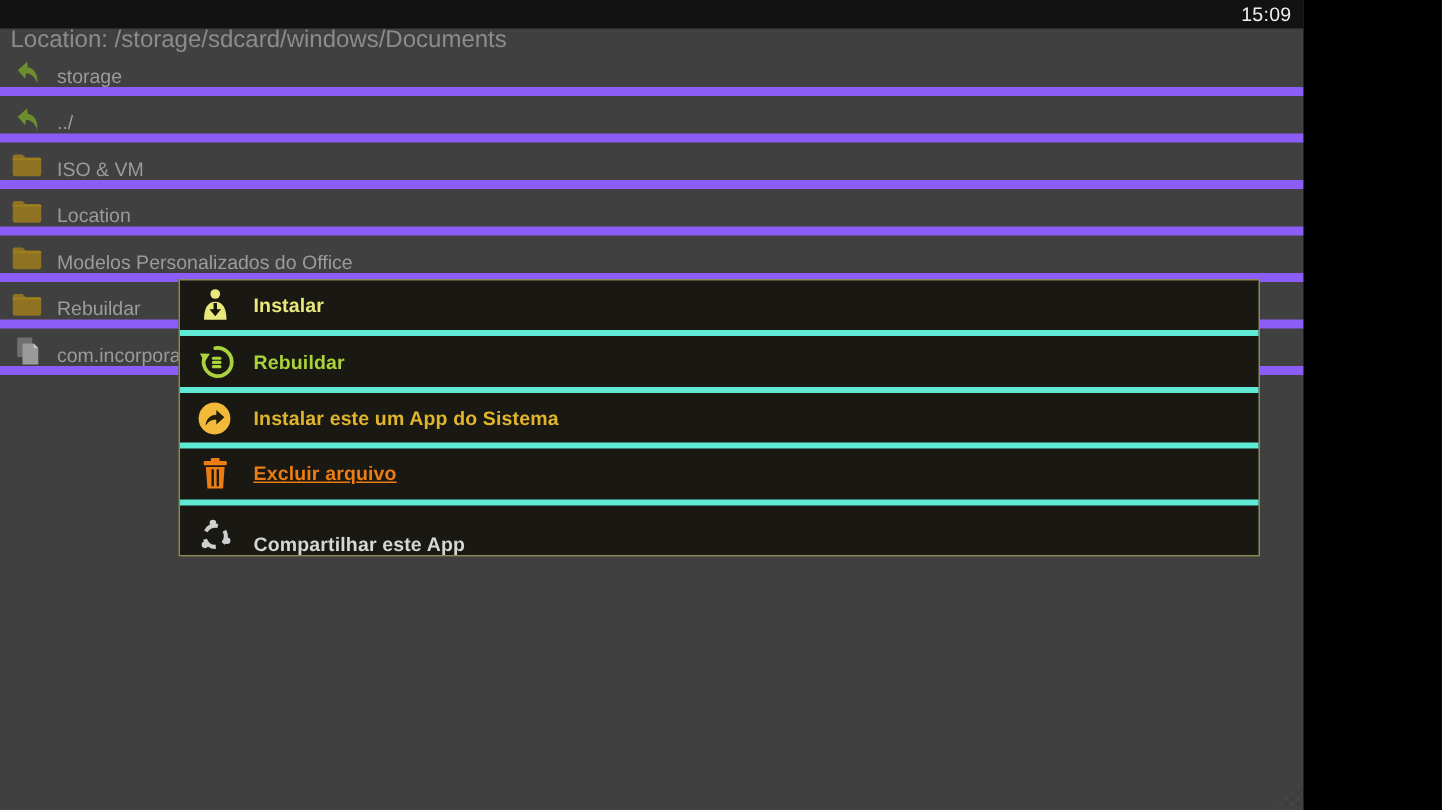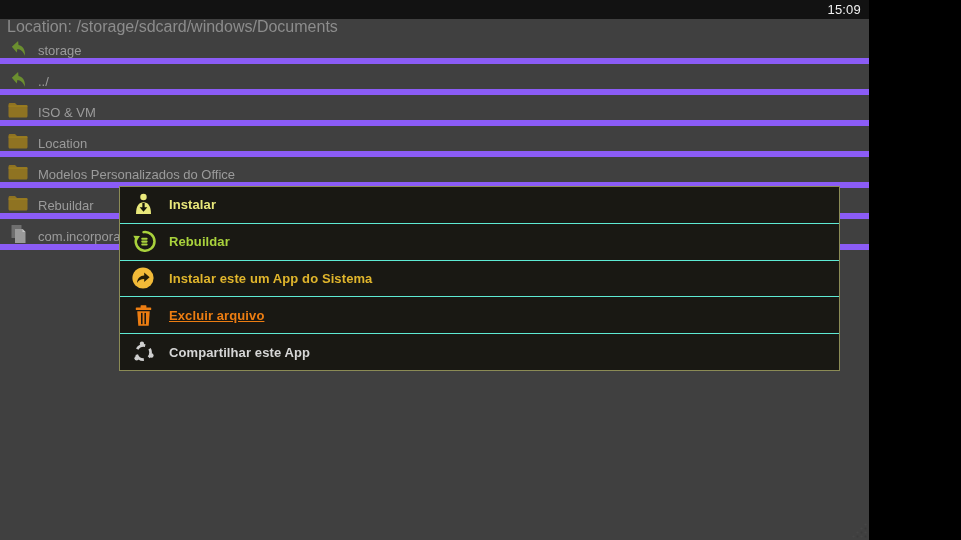--- a/index.html
+++ b/index.html
@@ -41,24 +41,24 @@
     position: absolute; left: 119px; top: 186px;
     width: 721px; height: 185px;
     background: #191813;
     border: 1px solid #8b8b55;
     display: flex; flex-direction: column;
   }
   .menu-item {
     flex: 1 1 0;
     display: flex; align-items: center;
     padding-left: 10px;
-    border-bottom: 1px solid #5eead4;
+    border-bottom: 4px solid #5eead4;
     cursor: pointer;
   }
-  .menu-item:last-child { border-bottom: none; }
+  .menu-item:last-child { border-bottom: none; align-items: flex-end; }
   .menu-icon-box { width: 26px; height: 26px; margin-right: 13px; display: flex; align-items: center; justify-content: center; flex: none; }
   .menu-label { font-size: 13px; font-weight: bold; white-space: nowrap; letter-spacing: .1px; }
   .c-install   { color: #e9e87b; }
   .c-rebuild   { color: #a9d23c; }
   .c-sysapp    { color: #e0b52c; }
   .c-delete    { color: #ec7d12; text-decoration: underline; }
   .c-share     { color: #d6d6d6; }
   
   .resize-grip { position: absolute; right: 0; bottom: 0; width: 20px; height: 20px; cursor: nwse-resize; }
 </style>

